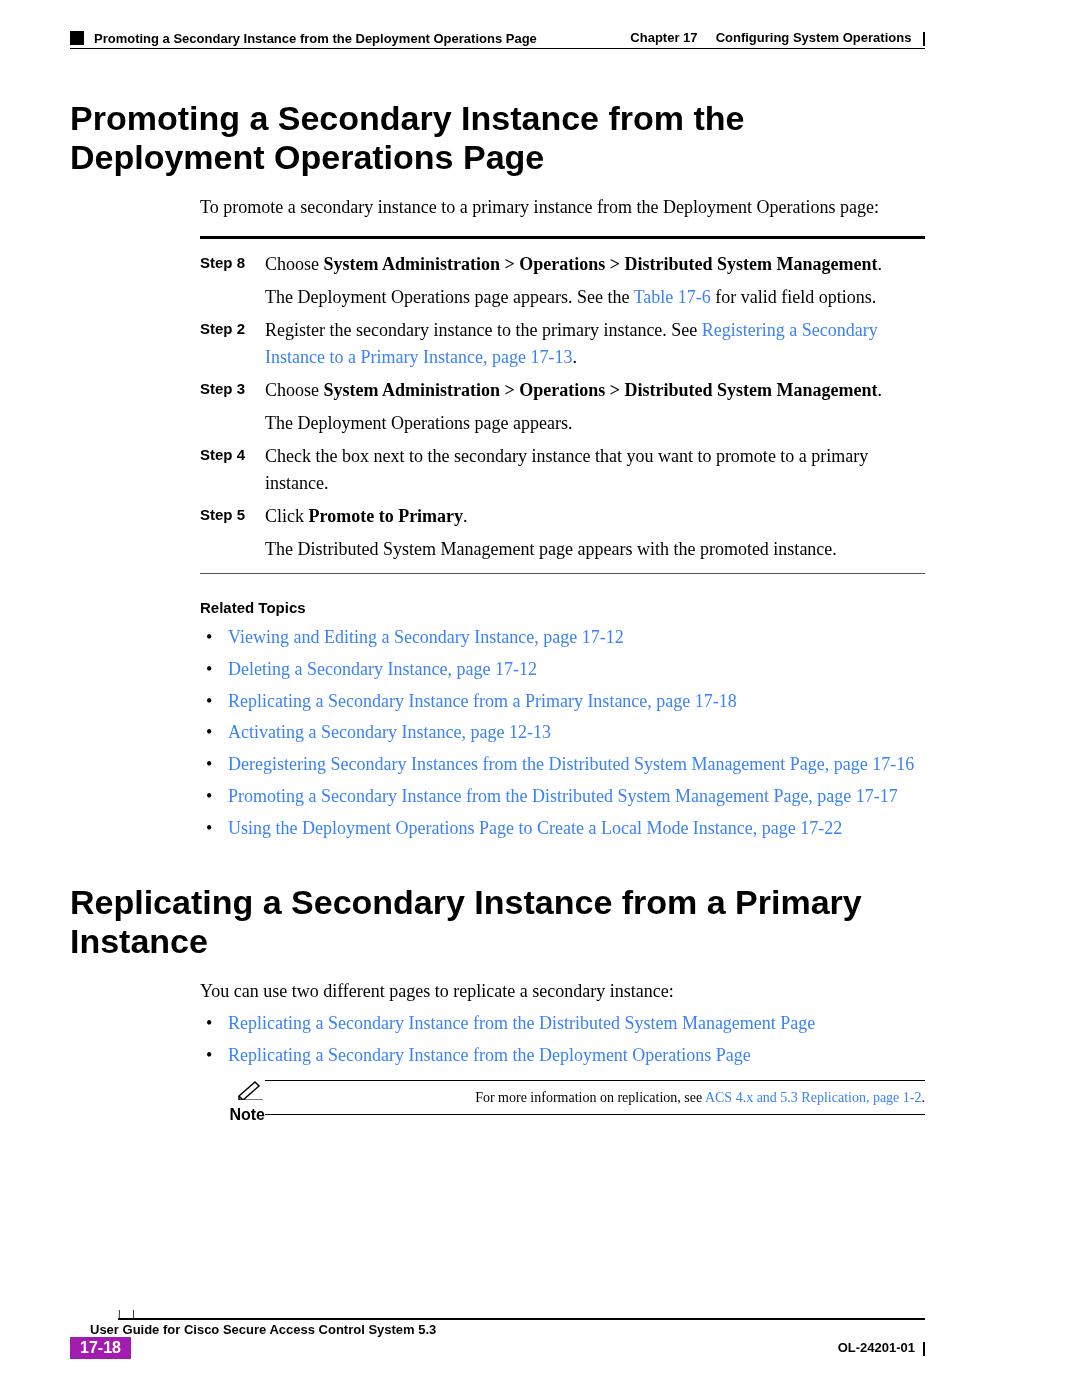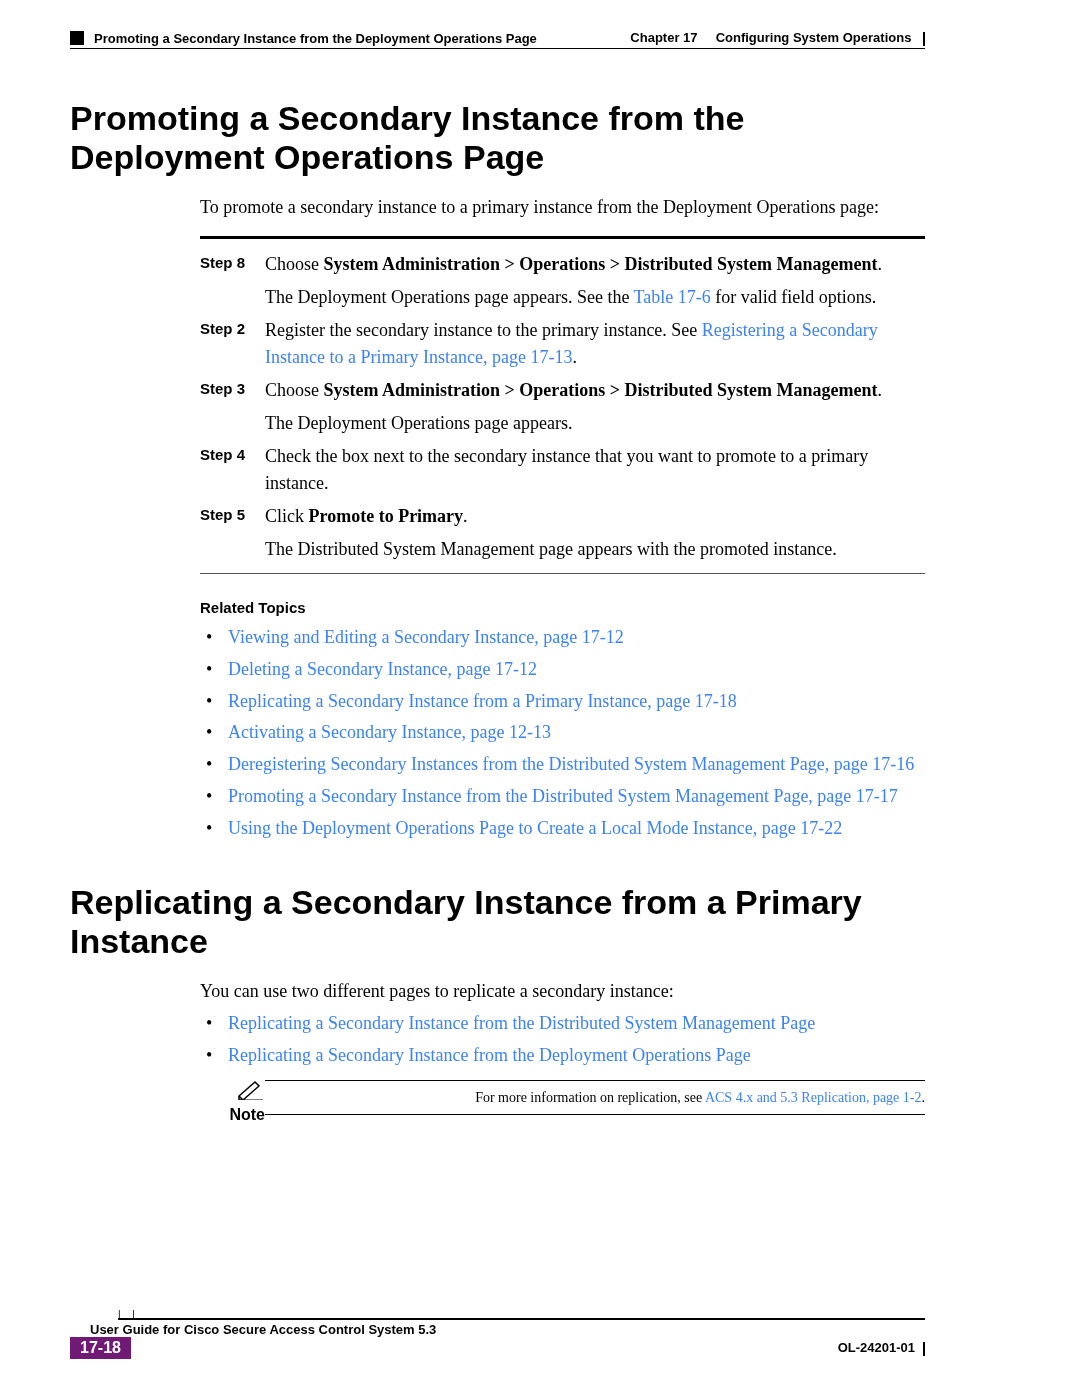--- a/index.html
+++ b/index.html
@@ -174,21 +174,21 @@
     height: 2px;
     background: #000;
     margin-left: 48px;
   }
   .footer .midrow {
     display: flex;
     align-items: center;
     margin-top: 2px;
   }
   .footer .pagebox {
-    background: #701a75;
+    background: #a21caf;
     color: #fff;
     font-family: Arial, Helvetica, sans-serif;
     font-weight: bold;
     font-size: 16px;
     padding: 2px 10px;
   }
   .footer .guide {
     font-family: Arial, Helvetica, sans-serif;
     font-weight: bold;
     font-size: 13px;

